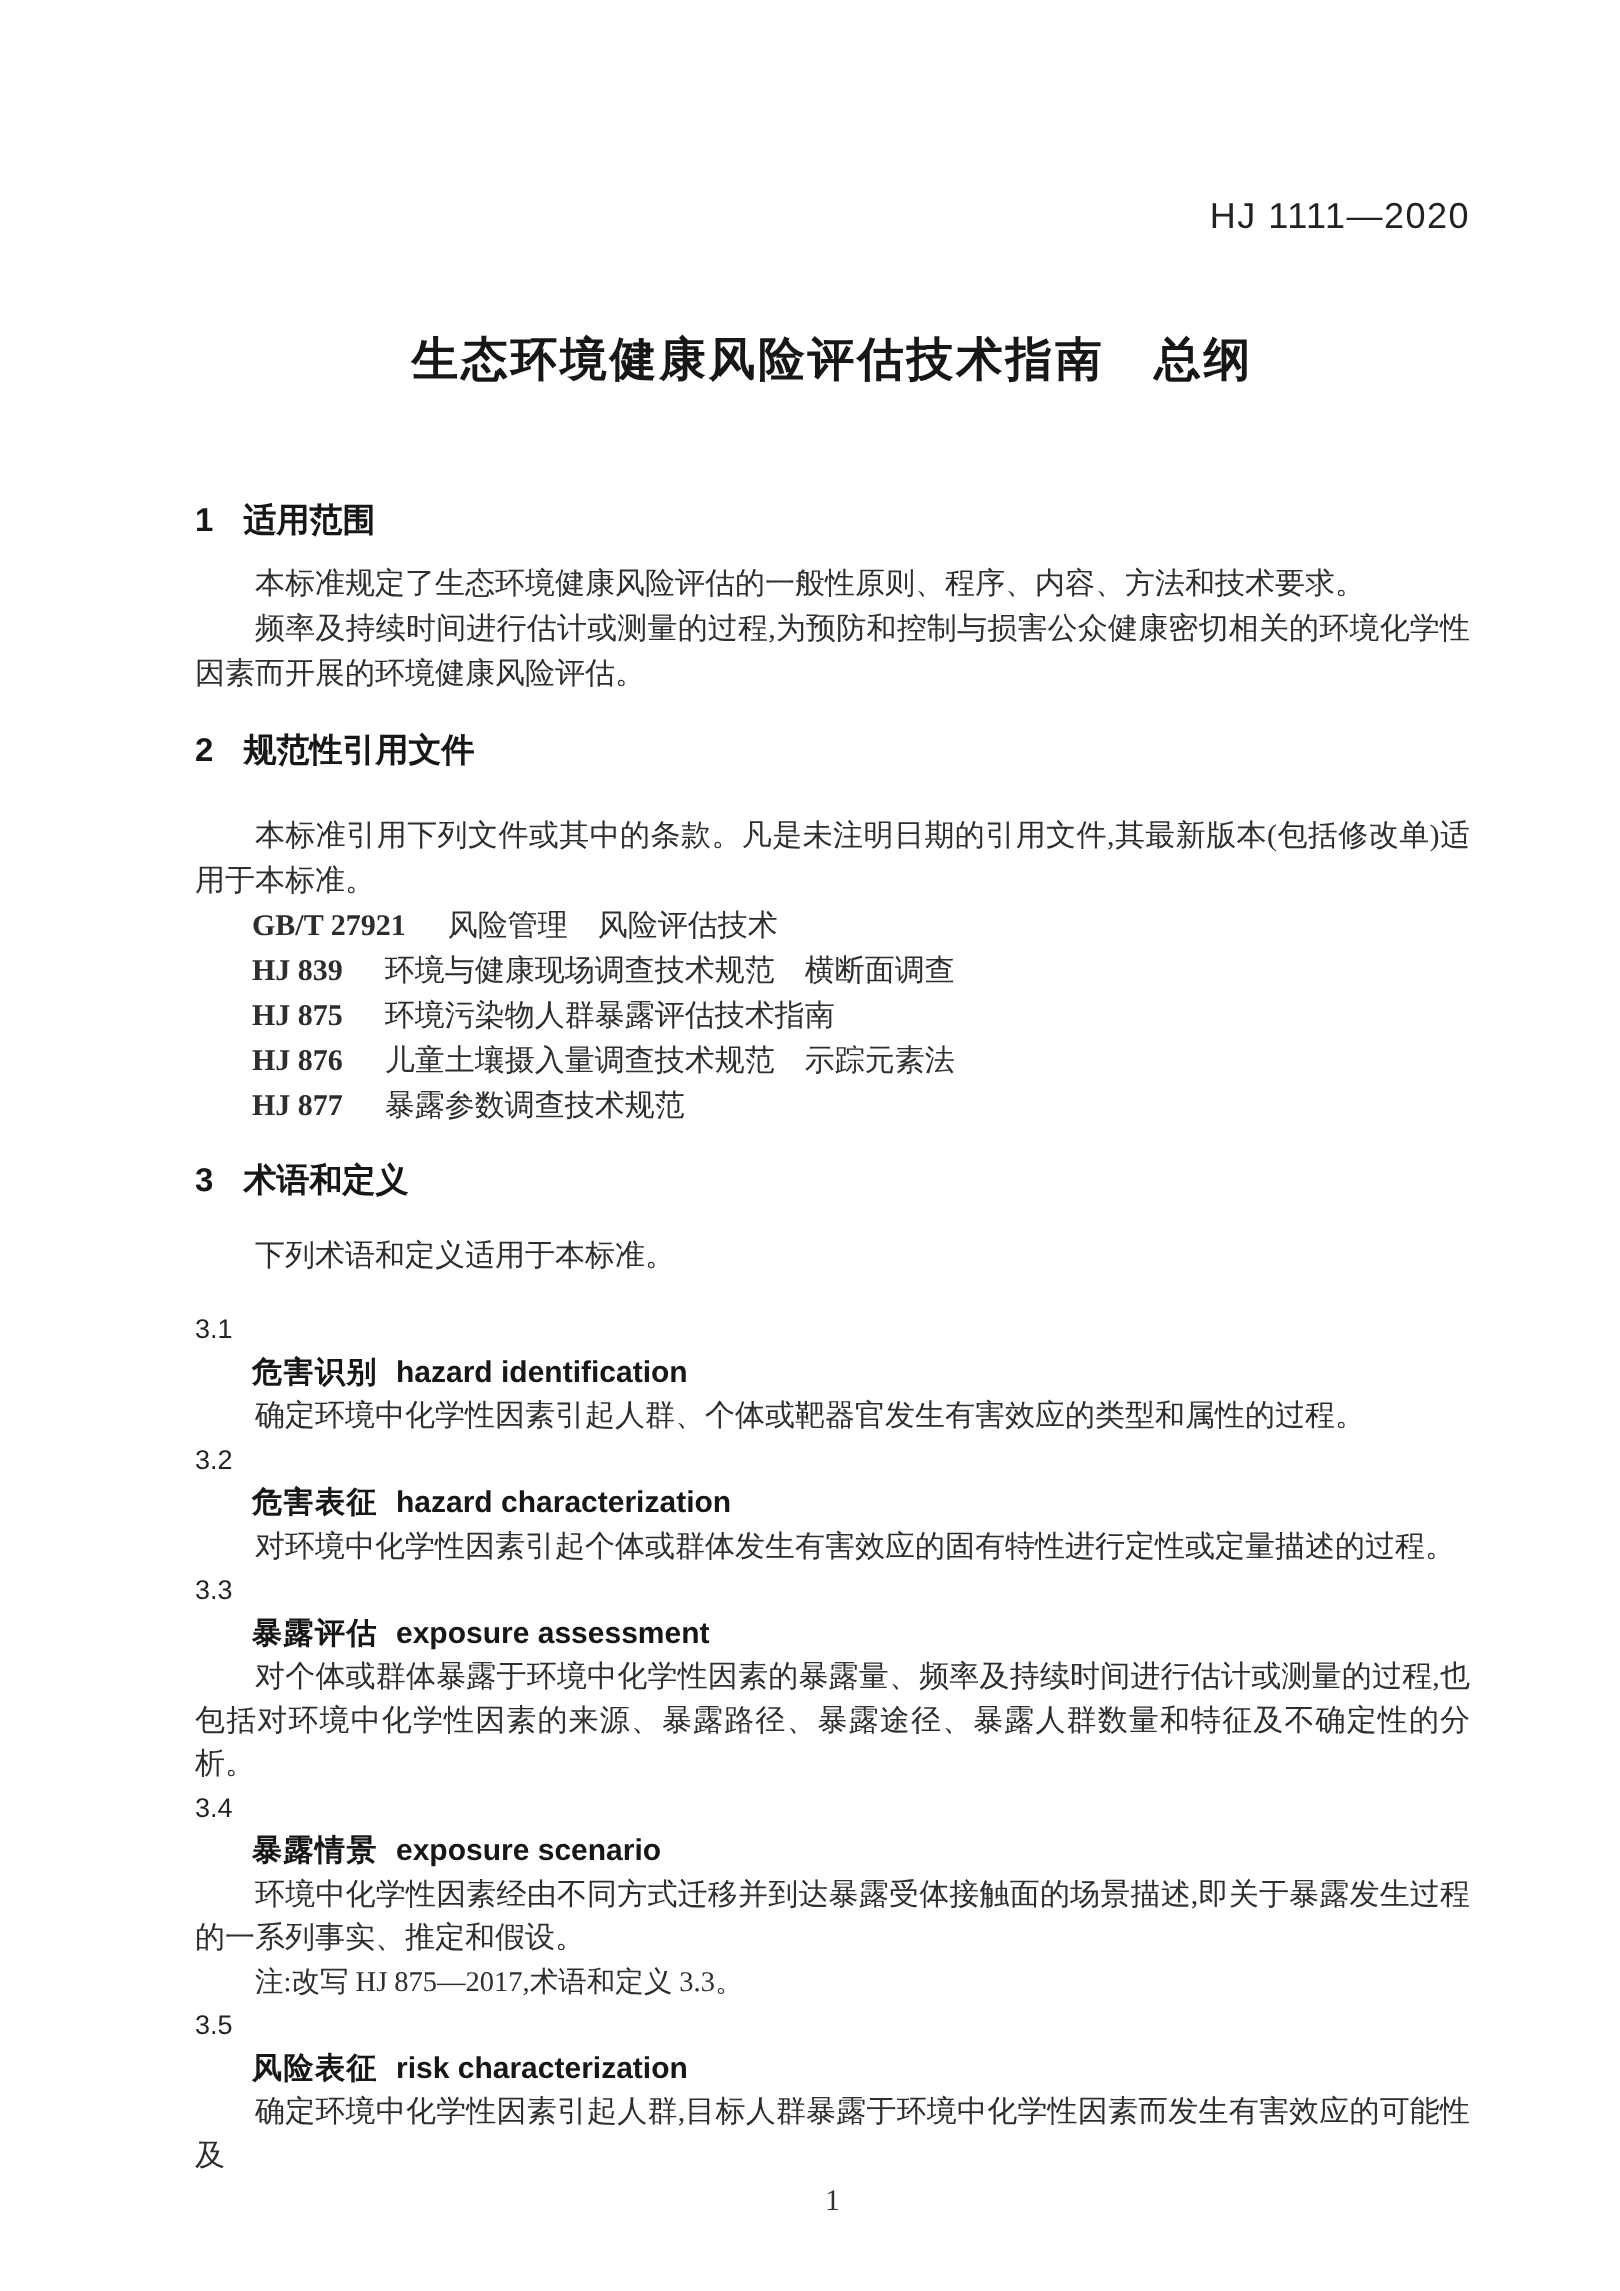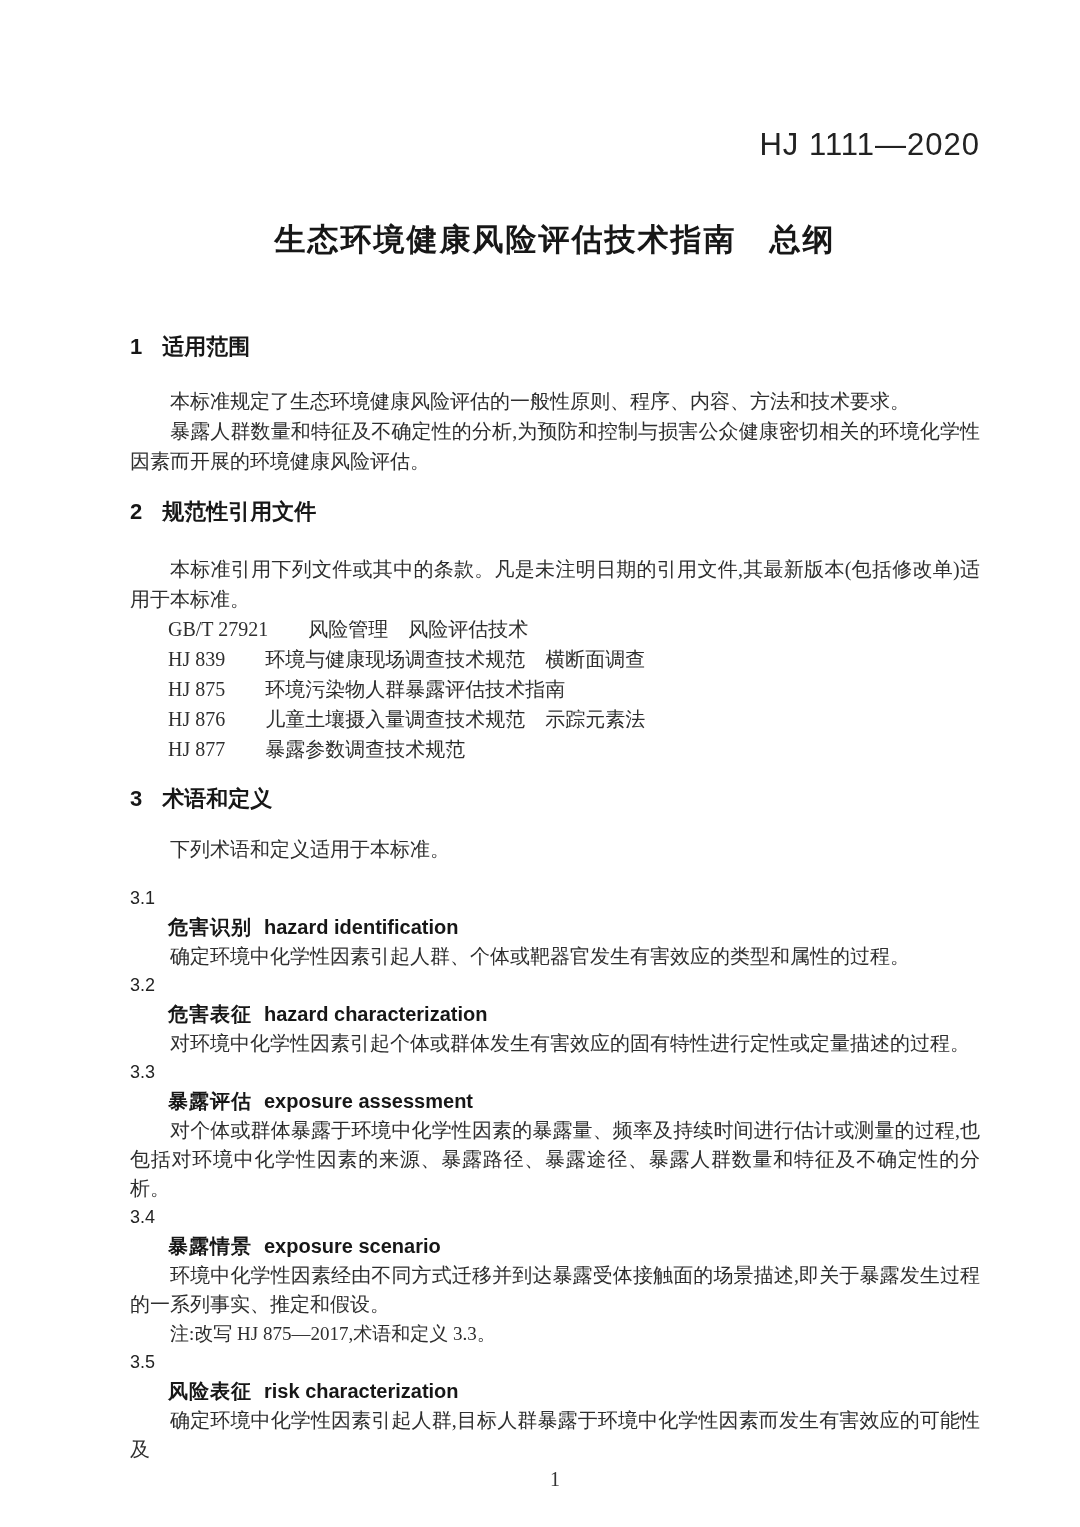--- a/index.html
+++ b/index.html
@@ -18,21 +18,21 @@
     font-family:var(--serif);
   }
   .content{
     margin-left:130px;
     width:850px;
   }
   .doc-number{
     padding-top:131px;
     text-align:right;
     font-family:var(--sans);
-    font-size:31px;
+    font-size:24px;
     line-height:28px;
     letter-spacing:1px;
     color:#222222;
   }
   .doc-title{
     margin-top:62px;
     text-align:center;
     font-family:var(--sans);
     font-weight:bold;
     font-size:31px;
@@ -53,34 +53,34 @@
   .sec-heading.h3{ margin-top:20px; }
   .para{
     margin:0;
     font-family:var(--serif);
     font-size:20px;
     line-height:30px;
     text-align:justify;
     text-indent:40px;
     color:var(--ink);
   }
-  .para.first{ margin-top:24px; }
+  .para.first{ margin-top:12px; }
   .para.after-h2{ margin-top:27px; }
   .ref-list{
     margin:0; padding:0;
     list-style:none;
   }
   .ref-item{
     padding-left:38px;
     font-family:var(--serif);
     font-size:20px;
     line-height:30px;
     color:var(--ink);
   }
-  .ref-code{ display:inline-block; margin-right:40px; }
+  .ref-code{ display:inline-block; margin-right:28px;font-weight:bold; }
   .terms-block{ line-height:29px; }
   .terms-intro{
     margin-top:21px;
     font-family:var(--serif);
     font-size:20px;
     line-height:29px;
     text-indent:40px;
   }
   .term-num{
     font-family:var(--sans);
@@ -131,21 +131,21 @@
   <div class="content">
 
     <div class="doc-number">HJ 1111—2020</div>
 
     <div class="doc-title">生态环境健康风险评估技术指南　总纲</div>
 
     <div class="sec-heading h1">
       <span class="sec-num">1</span><span>适用范围</span>
     </div>
     <p class="para first">本标准规定了生态环境健康风险评估的一般性原则、程序、内容、方法和技术要求。</p>
-    <p class="para">暴露人群数量和特征及不确定性的分析,为预防和控制与损害公众健康密切相关的环境化学性因素而开展的环境健康风险评估。</p>
+    <p class="para">频率及持续时间进行估计或测量的过程,为预防和控制与损害公众健康密切相关的环境化学性因素而开展的环境健康风险评估。</p>
 
     <div class="sec-heading h2">
       <span class="sec-num">2</span><span>规范性引用文件</span>
     </div>
     <p class="para after-h2">本标准引用下列文件或其中的条款。凡是未注明日期的引用文件,其最新版本(包括修改单)适用于本标准。</p>
     <ul class="ref-list">
       <li class="ref-item">
         <span class="ref-code">GB/T 27921</span><span>风险管理　风险评估技术</span>
       </li>
       <li class="ref-item">

